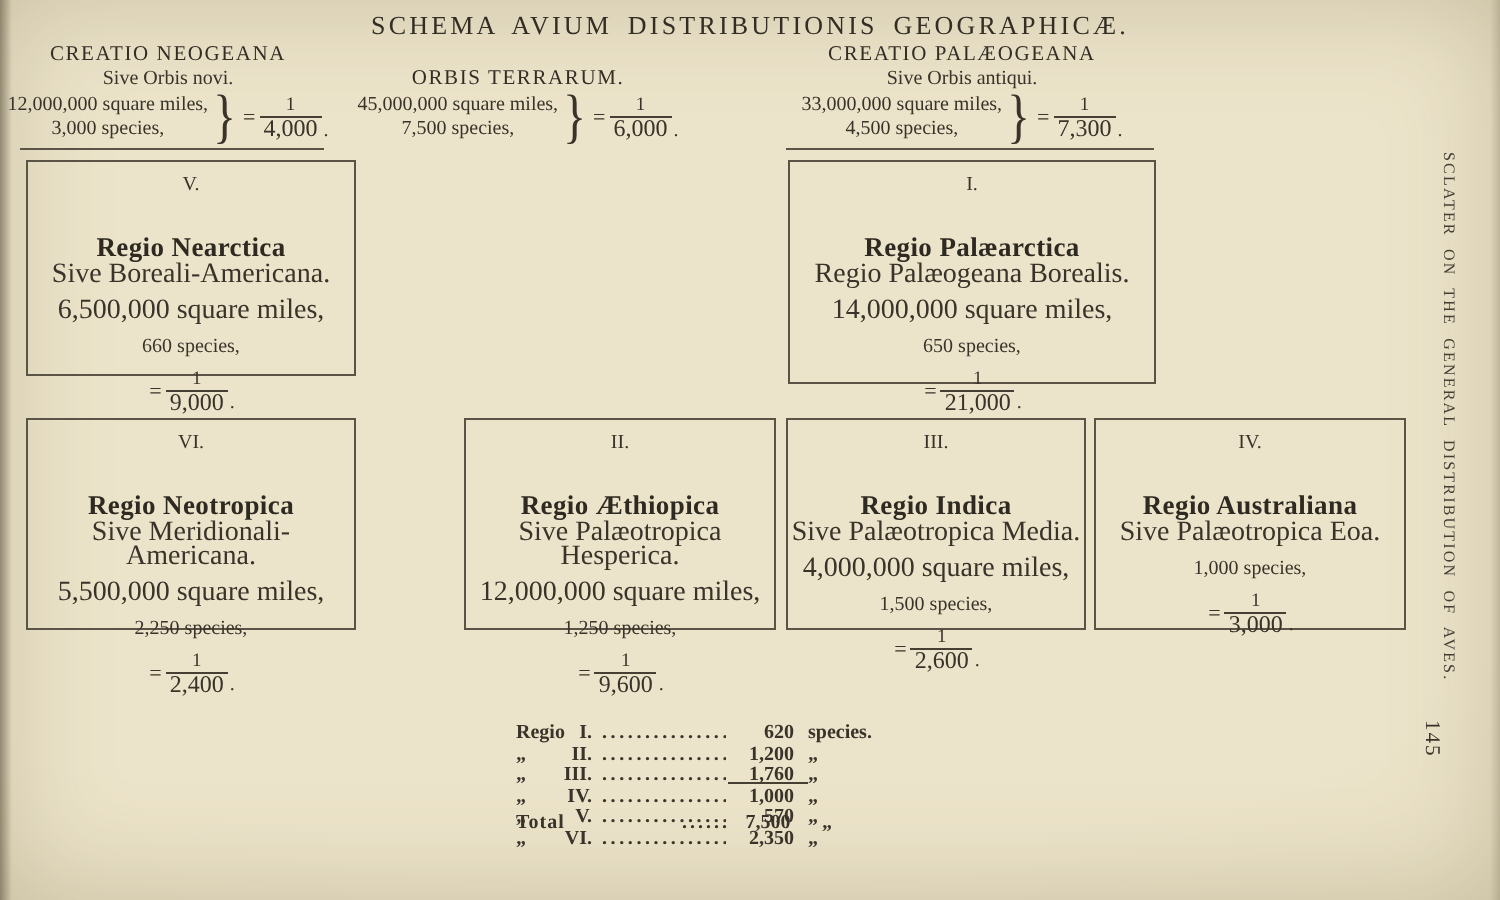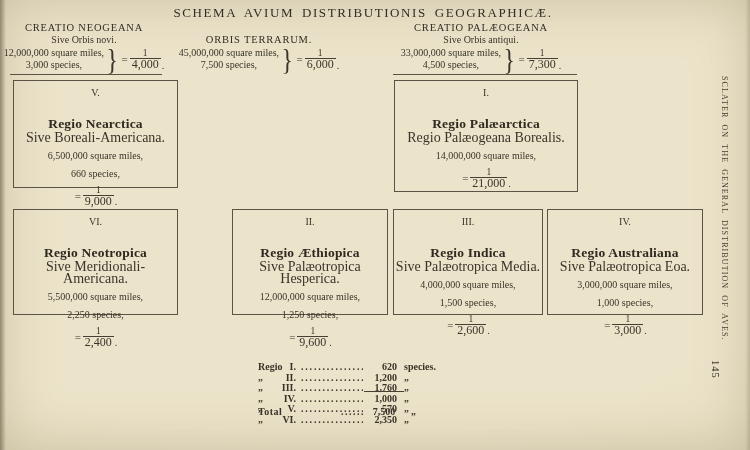--- a/index.html
+++ b/index.html
@@ -10,21 +10,21 @@
     font-family:"Liberation Serif","DejaVu Serif",serif;
     color:#3a332a;
     -webkit-font-smoothing:antialiased;
   }
   .edge-left { position:absolute; left:0; top:0; width:6px; height:100%;
     background:linear-gradient(90deg, rgba(75,65,45,0.5), rgba(75,65,45,0)); }
   .edge-right { position:absolute; right:0; top:0; width:5px; height:100%;
     background:linear-gradient(270deg, rgba(95,85,60,0.22), rgba(95,85,60,0)); }
 
   .title {
-    position:absolute; left:0; top:5px; width:726px; text-align:center;
+    position:absolute; left:12px; top:5px; width:726px; text-align:center;
     font-size:13px; letter-spacing:1.6px; word-spacing:3px; color:#332d24;
   }
 
   
   .creatio { position:absolute; text-align:center; }
   .creatio .heading { font-size:10.5px; letter-spacing:0.8px; line-height:12px; color:#332d24; }
   .creatio .subheading { font-size:10px; line-height:12px; }
   .eqrow { display:flex; justify-content:center; align-items:center; margin-top:1px; }
   .eqrow .lines { text-align:center; }
   .eqrow .lines div { font-size:10px; line-height:12px; white-space:nowrap; }
@@ -35,21 +35,21 @@
   .frac .den { font-size:12px; line-height:11px; padding:0 2px; border-top:1px solid #463f33; }
   .fdot { align-self:flex-end; font-size:10px; line-height:6px; margin:0 0 2px 1px; }
 
   .rule { position:absolute; height:1px; background:#5b5345; }
 
   
   .rbox { position:absolute; border:1px solid #5b5345; text-align:center; }
   .rbox .numeral { font-size:10px; line-height:12px; margin-top:6px; }
   .rbox .rname { font-size:13.5px; font-weight:bold; line-height:14px; margin-top:18px; letter-spacing:0.2px; color:#2f2a21; }
   .rbox .alias { font-size:14px; line-height:12px; margin-top:1px; }
-  .rbox .area { font-size:10px; line-height:12px; margin-top:6px; }
+  .rbox .area { font-size:14px; line-height:12px; margin-top:6px; }
   .rbox .spec { font-size:10px; line-height:12px; margin-top:6px; }
   .rbox .ratio { display:flex; justify-content:center; align-items:center; margin-top:5px; }
 
   
   .summary { position:absolute; left:258px; top:321px; font-size:10px;font-weight:bold; }
   .sumrow { display:flex; align-items:baseline; height:10.6px; white-space:nowrap; }
   .sumrow .lbl { width:38px; display:flex; justify-content:space-between; }
   .sumrow .ldr { width:62px; margin-left:5px; overflow:hidden; letter-spacing:1.8px; }
   .sumrow .val { width:34px; text-align:right;margin-top:40px; }
   .sumrow .unit { margin-left:7px; }
@@ -147,20 +147,21 @@
         </span>
       <span class="fdot">.</span>
     </div>
   </div>
 
   <div class="rbox" style="left:394px; top:80px; width:182px; height:110px;">
     <div class="numeral">I.</div>
     <div class="rname">Regio Palæarctica</div>
     <div class="alias">Regio Palæogeana Borealis.</div>
     <div class="area">14,000,000 square miles,</div>
+    <div class="spec">650 species,</div>
     <div class="ratio">
       <span class="eqsign">=</span>
       <span class="frac">
           <span class="num">1</span>
           <span class="den">21,000</span>
         </span>
       <span class="fdot">.</span>
     </div>
   </div>
 
@@ -209,21 +210,20 @@
           <span class="den">2,600</span>
         </span>
       <span class="fdot">.</span>
     </div>
   </div>
 
   <div class="rbox" style="left:547px; top:209px; width:154px; height:104px;">
     <div class="numeral">IV.</div>
     <div class="rname">Regio Australiana</div>
     <div class="alias">Sive Palæotropica Eoa.</div>
-    <div class="area">3,000,000 square miles,</div>
     <div class="spec">1,000 species,</div>
     <div class="ratio">
       <span class="eqsign">=</span>
       <span class="frac">
           <span class="num">1</span>
           <span class="den">3,000</span>
         </span>
       <span class="fdot">.</span>
     </div>
   </div>

